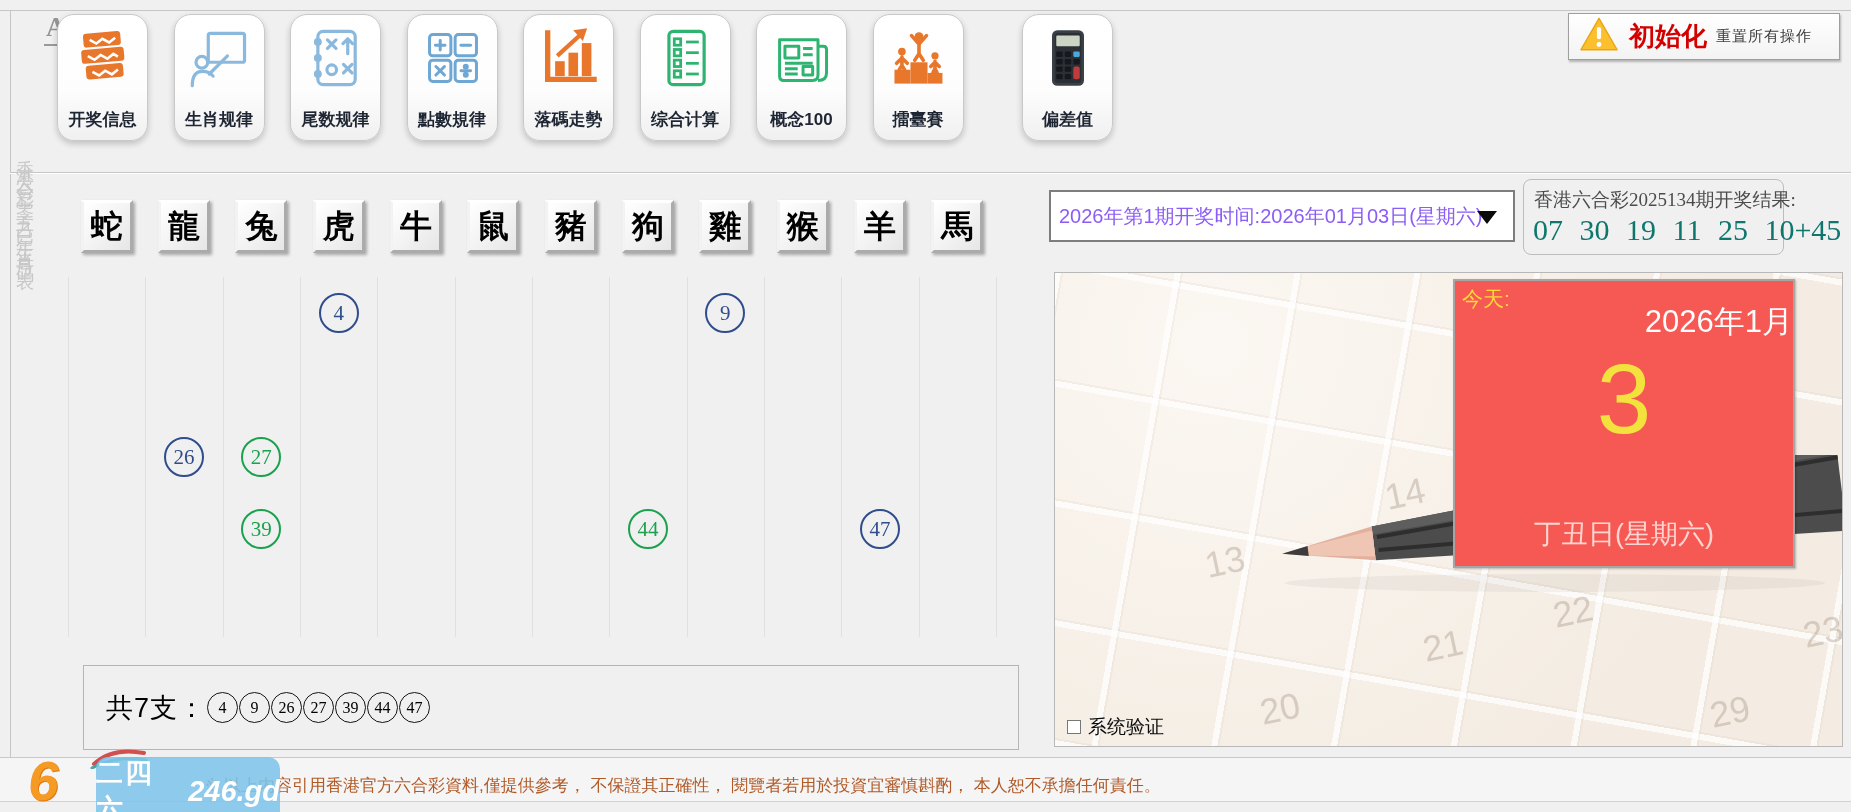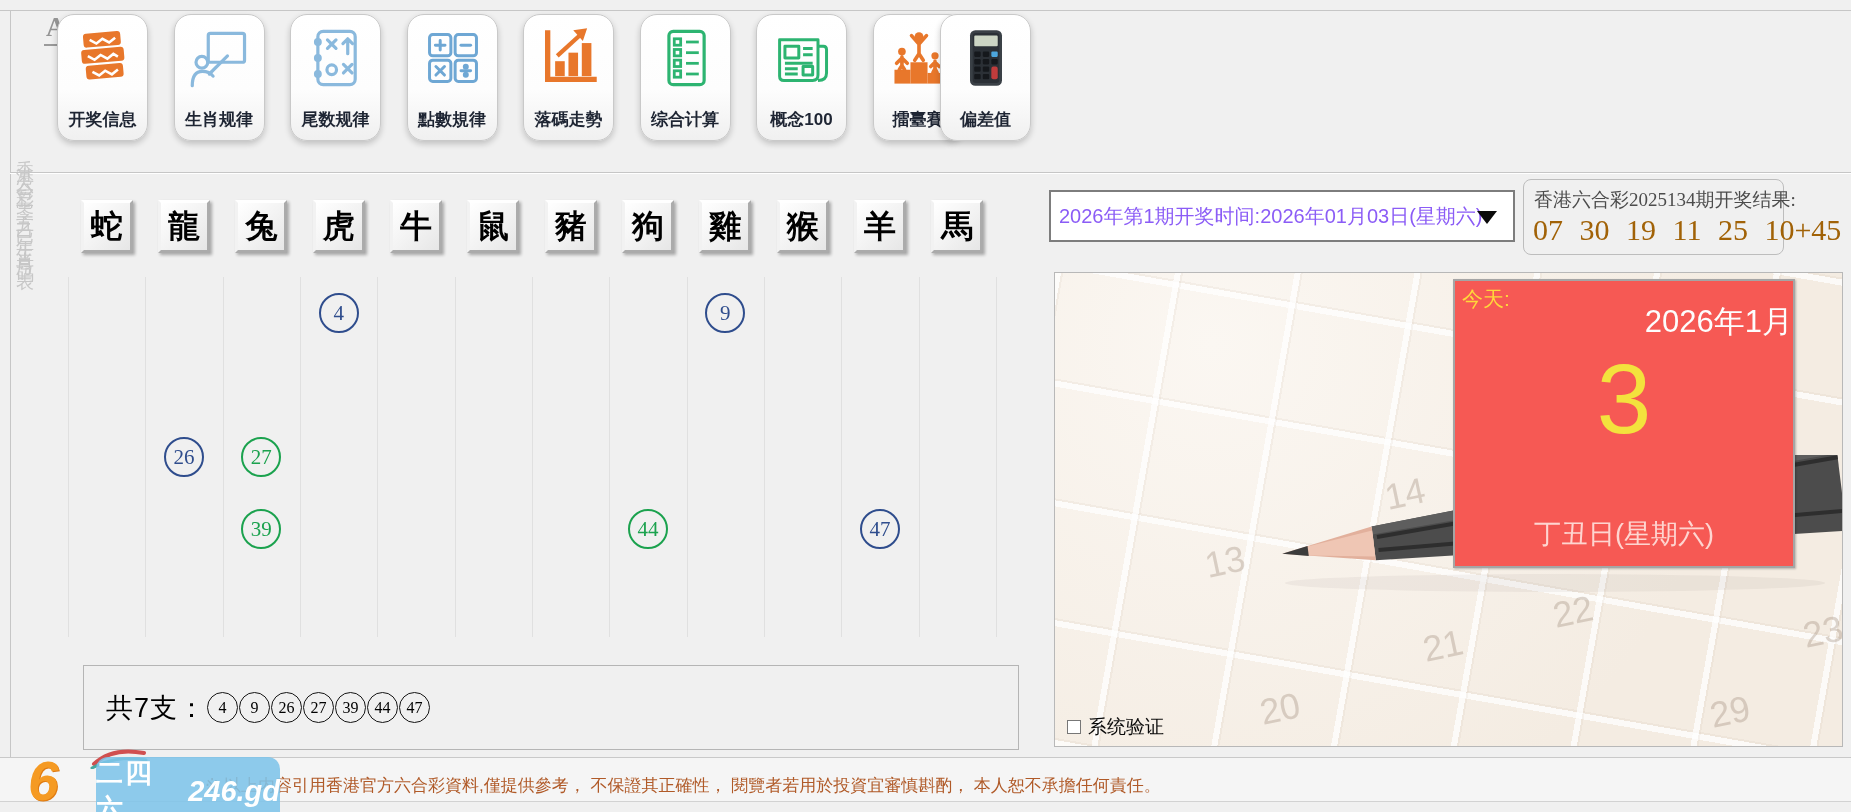--- a/index.html
+++ b/index.html
@@ -52,21 +52,21 @@
     border:2px solid #7d7d7d; display:flex; align-items:center; cursor:pointer; }
   #dropdown .val { font-size:20px; color:#8b5cf6; padding-left:8px; white-space:nowrap; }
   #dropdown .tri { position:absolute; right:16px; top:19px; width:0; height:0;
     border-left:10px solid transparent; border-right:10px solid transparent; border-top:13px solid #0a0a0a; }
 
   
   #result-box { position:absolute; left:1523px; top:179px; width:261px; height:76px;
     border:1px solid #bdbdbd; border-radius:8px; background:#f0f0f0;
     font-family:"Liberation Serif","DejaVu Serif",serif; }
   #result-title { position:absolute; left:10px; top:7px; font-size:19px; color:#4c4c4c; white-space:nowrap; }
-  #result-nums { position:absolute; left:9px; top:33px; font-size:30px; color:#a16207; word-spacing:9px; white-space:nowrap; }
+  #result-nums { position:absolute; left:9px; top:33px; font-size:30px; color:#0f766e; word-spacing:9px; white-space:nowrap; }
 
   
   .gline { position:absolute; top:277px; width:1px; height:360px; background:#e0e0e0; }
   .mark { position:absolute; width:40px; height:40px; border-radius:50%; border:2.5px solid;
     display:flex; align-items:center; justify-content:center;
     font-family:"Liberation Serif","DejaVu Serif",serif; font-size:21px; }
 
   
   #summary-box { position:absolute; left:83px; top:665px; width:936px; height:85px;
     border:1px solid #b5b5b5; display:flex; align-items:center; padding-left:22px; }
@@ -235,21 +235,21 @@
             </g>
             <g stroke="#e8772b" stroke-width="3.4" fill="none" stroke-linecap="round">
               <path d="M30 15 V26 M30 17 L23 9 M30 17 L37 9 M30 26 L26 32 M30 26 L34 32"></path>
               <path d="M14 29 V37 M14 30 L9 35 M14 30 L19 35 M14 37 L11.5 41 M14 37 L16.5 41"></path>
               <path d="M45 33 V40 M45 34 L41 38 M45 34 L49 38 M45 40 L43 44 M45 40 L47 44"></path>
             </g>
           </svg>
         </span>
         <span class="lbl">擂臺賽</span>
       </div>
-      <div class="tool-btn" style="left: 940px; align-items: center;">
+      <div class="tool-btn" style="left: 1022px; align-items: center;">
         <span>
           <svg width="64" height="64" viewBox="0 0 60 60">
             <rect x="15" y="4" width="30" height="52" rx="5" fill="#3a4046"></rect>
             <rect x="17.5" y="6.5" width="25" height="47" rx="3" fill="#2b3036"></rect>
             <rect x="19" y="9" width="22" height="10" rx="1" fill="#ccd5c4"></rect>
             <g fill="#15181c">
               <rect x="19" y="24" width="6" height="5" rx="1"></rect>
               <rect x="27" y="24" width="6" height="5" rx="1"></rect>
               <rect x="19" y="31" width="6" height="5" rx="1"></rect>
               <rect x="27" y="31" width="6" height="5" rx="1"></rect>
@@ -260,20 +260,31 @@
               <rect x="27" y="45" width="6" height="5" rx="1"></rect>
             </g>
             <rect x="35" y="24" width="6" height="5" rx="1" fill="#4da6dc"></rect>
             <rect x="35" y="38" width="6" height="12" rx="2" fill="#c03c3c"></rect>
           </svg>
         </span>
         <span class="lbl">偏差值</span>
       </div>
     </div>
 
+  <div id="init-btn">
+    <span>
+      <svg width="40" height="37" viewBox="0 0 42 38">
+          <path d="M21 2 L40 35 H2 Z" fill="#fcc02e" stroke="#e7a615" stroke-width="1.5" stroke-linejoin="round"></path>
+          <rect x="18.8" y="11" width="4.4" height="13" rx="2.2" fill="#fff"></rect>
+          <circle cx="21" cy="29.5" r="2.6" fill="#fff"></circle>
+        </svg>
+    </span>
+    <span id="init-title" style="color: rgb(212, 0, 0);">初始化</span>
+    <span id="init-sub">重置所有操作</span>
+  </div>
 
 
   <div id="vtitle">香港六合彩二零二五乙巳年生肖号码表</div>
 
   <div id="zodiac-row">
       <div class="zkey" style="left: 80.7px;">蛇</div>
       <div class="zkey" style="left: 158px;">龍</div>
       <div class="zkey" style="left: 235.4px;">兔</div>
       <div class="zkey" style="left: 312.7px;">虎</div>
       <div class="zkey" style="left: 390px;">牛</div>

